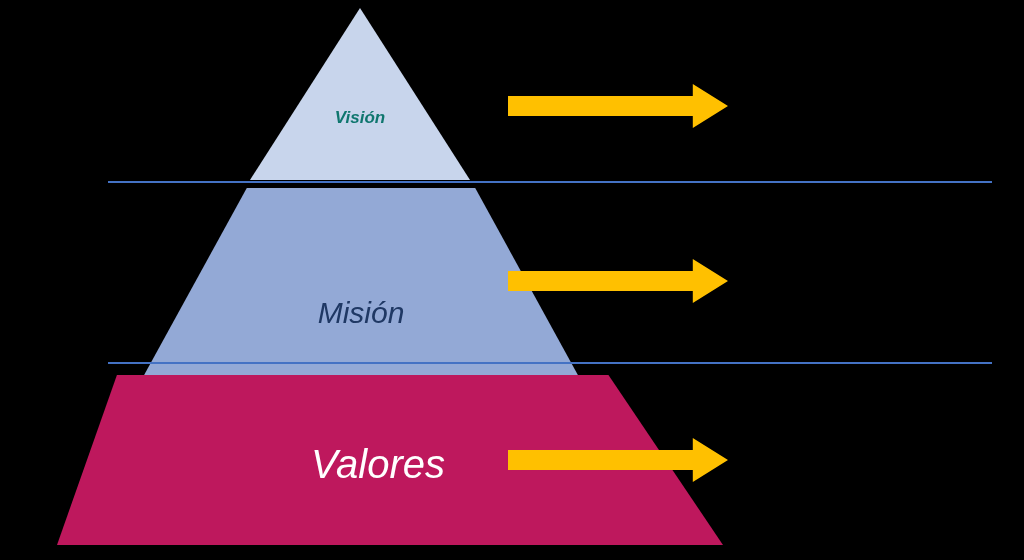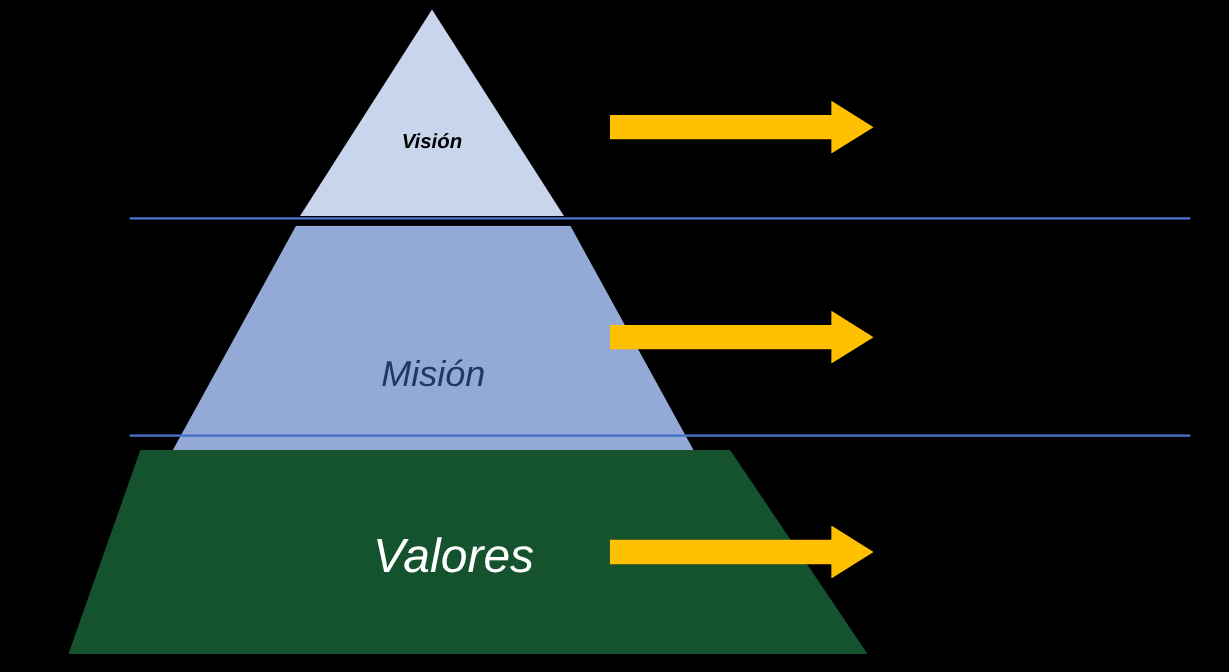--- a/index.html
+++ b/index.html
@@ -88,32 +88,32 @@
   .arrow-1 { left: 508px; top: 84px; }
   .arrow-2 { left: 508px; top: 259px; }
   .arrow-3 { left: 508px; top: 438px; }
 </style>
 </head>
 <body>
 
 <div class="canvas">
 
   <div class="level level-vision" style="background: rgb(200, 213, 236);">
-    <span class="label" style="color: #000000;">Visión</span>
+    <span class="label" style="color: #0f766e;">Visión</span>
   </div>
 
   <div class="divider divider-1" style="background: rgb(68, 114, 196);"></div>
 
   <div class="level level-mision" style="background: rgb(147, 169, 214);">
     <span class="label" style="color: rgb(31, 56, 100);">Misión</span>
   </div>
 
   <div class="divider divider-2" style="background: rgb(68, 114, 196);"></div>
 
-  <div class="level level-valores" style="background: #14532d;">
+  <div class="level level-valores" style="background: #be185d;">
     <span class="label" style="color: rgb(255, 255, 255);">Valores</span>
   </div>
 
   <div class="arrow arrow-1" style="background: rgb(255, 192, 0);"></div>
   <div class="arrow arrow-2" style="background: rgb(255, 192, 0);"></div>
   <div class="arrow arrow-3" style="background: rgb(255, 192, 0);"></div>
 
 </div>
 
 </body></html>

